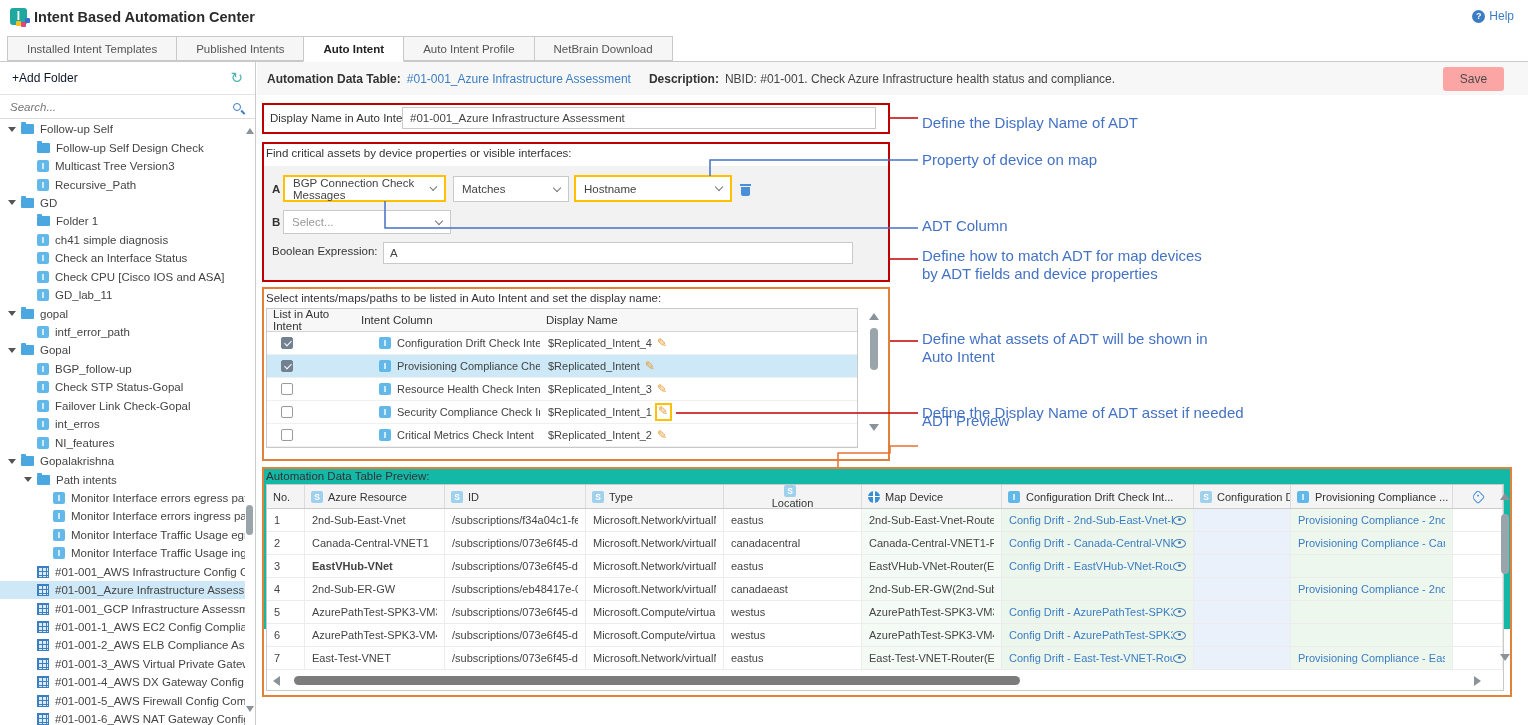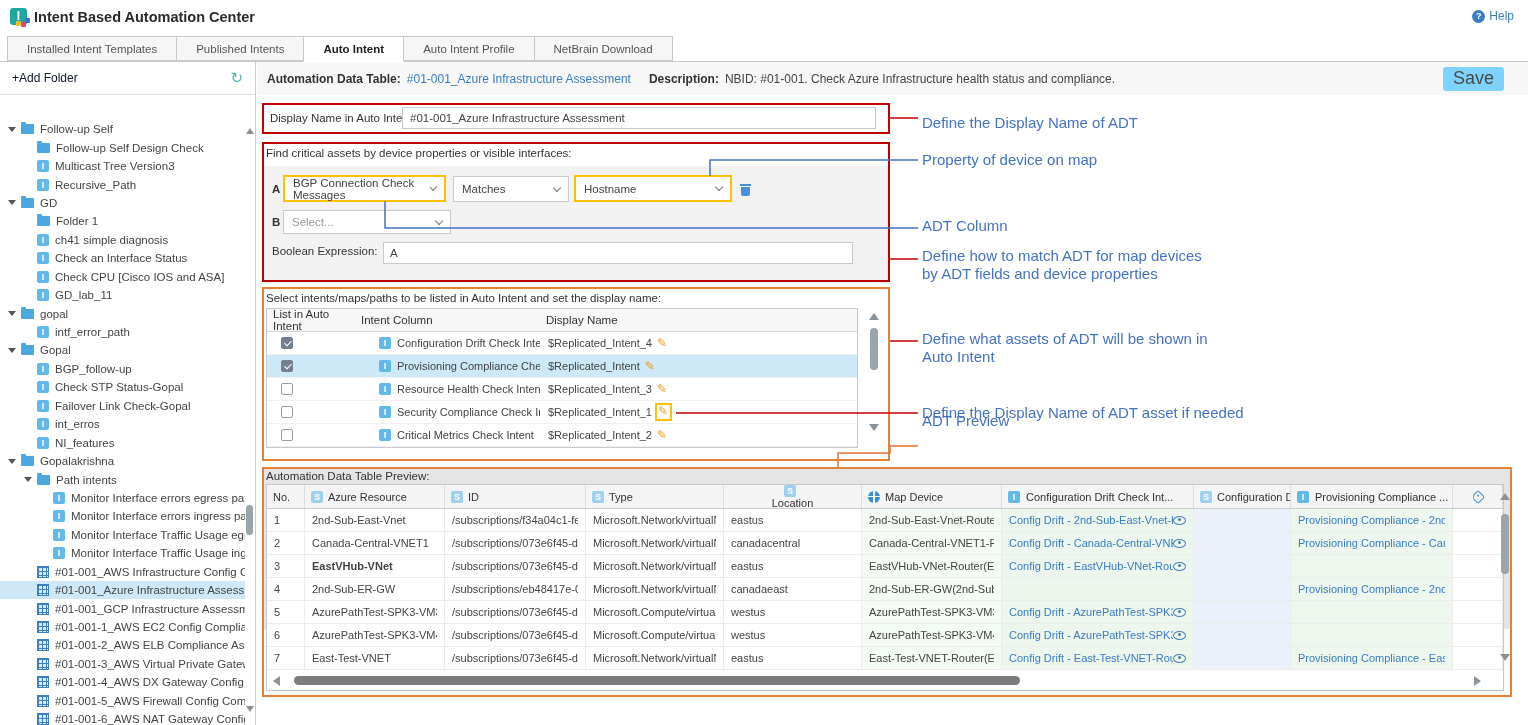--- a/index.html
+++ b/index.html
@@ -46,21 +46,21 @@
 .icon-adt { width:12px; height:12px; border:1px solid #3a7fc1; background-color:#ddebf7; background-image:linear-gradient(to right,#3a7fc1 1px,transparent 1px),linear-gradient(to bottom,#3a7fc1 1px,transparent 1px); background-size:4px 4px; margin-right:6px; flex:none; }
 .side-scroll-up { position:absolute; left:246px; top:128px; width:0; height:0; border-left:4px solid transparent; border-right:4px solid transparent; border-bottom:6px solid #8a9399; }
 .side-scroll-thumb { position:absolute; left:246px; top:505px; width:7px; height:30px; background:#9aa5ab; border-radius:4px; }
 .side-scroll-down { position:absolute; left:246px; top:706px; width:0; height:0; border-left:4px solid transparent; border-right:4px solid transparent; border-top:6px solid #8a9399; }
 
 
 .toolbar { position:absolute; left:257px; top:62px; width:1271px; height:33px; background:#f7f7f7; display:flex; align-items:center; padding:0 10px; font-size:12px; }
 .toolbar .lbl { font-weight:bold; color:#333; }
 .toolbar .adt-link { color:#3b7dc4; margin:0 18px 0 6px; cursor:pointer; }
 .toolbar .desc { color:#444; margin-left:6px; }
-.save-btn { margin-left:auto; margin-right:14px; width:61px; height:24px; background:#7dd3fc; border:none; border-radius:3px; font-size:18px; color:#4a4a4a; cursor:pointer; font-family:"Liberation Sans",sans-serif; }
+.save-btn { margin-left:auto; margin-right:14px; width:61px; height:24px; background:#fca5a5; border:none; border-radius:3px; font-size:12px; color:#4a4a4a; cursor:pointer; font-family:"Liberation Sans",sans-serif; }
 
 
 .ann-box { position:absolute; border:2px solid #c00000; z-index:3; pointer-events:none; }
 .ann-box.orange { border-color:#e2813a; }
 
 
 .sec-display { position:absolute; left:262px; top:103px; width:628px; height:31px; background:#fff; z-index:1; }
 .sec-display .fld-label { position:absolute; left:8px; top:9px; font-size:11.5px; color:#333; }
 .sec-display input { position:absolute; left:140px; top:4px; width:474px; height:22px; border:1px solid #c9c9c9; font-size:11.5px; color:#444; padding:0 7px; font-family:"Liberation Sans",sans-serif; }
 
@@ -96,21 +96,21 @@
 .cb.checked::after { content:''; position:absolute; left:3.5px; top:1px; width:3px; height:6px; border:solid #fff; border-width:0 1.8px 1.8px 0; transform:rotate(45deg); }
 .pencil { color:#e8982c; font-size:12px; margin-left:5px; cursor:pointer; line-height:12px; }
 .pencil-hl { border:2px solid #ffc000; padding:0 2px 2px 1px; margin-left:3px; display:inline-flex; }
 .pencil-hl .pencil { margin-left:0; }
 .itbl-scroll { position:absolute; right:10px; top:26px; width:12px; height:118px; }
 .sb-up { width:0; height:0; border-left:5px solid transparent; border-right:5px solid transparent; border-bottom:7px solid #8a9399; margin:0 auto; }
 .sb-down { width:0; height:0; border-left:5px solid transparent; border-right:5px solid transparent; border-top:7px solid #8a9399; margin:0 auto; position:absolute; bottom:0; left:1px; }
 .sb-thumb { width:8px; height:42px; background:#9aa5ab; border-radius:4px; margin:8px auto 0; }
 
 
-.sec-preview { position:absolute; left:262px; top:467px; width:1250px; height:162px; background:#e5e5e5; z-index:1; }
+.sec-preview { position:absolute; left:262px; top:467px; width:1250px; height:162px; background:#14b8a6; z-index:1; }
 .sec-preview .sec-title { position:absolute; left:4px; top:3px; font-size:11.5px; color:#333; }
 .pv-table { position:absolute; left:4px; top:17px; width:1238px; height:207px; border:1px solid #c9c9c9; overflow:hidden; background:#fff; }
 .pv-head { display:flex; height:24px; background:#f4f4f4; border-bottom:1px solid #ccc; }
 .pv-hcell { display:flex; align-items:center; padding:0 6px; font-size:11px; color:#333; border-right:1px solid #dcdcdc; white-space:nowrap; overflow:hidden; flex:none; }
 .icon-s { width:12px; height:12px; background:#9fd0ee; border-radius:2px; color:#fff; display:inline-flex; align-items:center; justify-content:center; margin-right:5px; flex:none; }
 .icon-s::after { content:'S'; font-size:8.5px; font-weight:bold; }
 .icon-device { width:12px; height:12px; border-radius:50%; background:#3a8fd4; position:relative; margin-right:5px; flex:none; overflow:hidden; }
 .icon-device::after { content:''; position:absolute; left:0; top:5px; width:12px; height:1.5px; background:#fff; }
 .icon-device::before { content:''; position:absolute; left:5px; top:0; width:1.5px; height:12px; background:#fff; }
 .pv-row { display:flex; height:23px; }
@@ -159,20 +159,24 @@
     <div class="tab active">Auto Intent</div>
     <div class="tab">Auto Intent Profile</div>
     <div class="tab">NetBrain Download</div>
   </div>
 
   <div class="sidebar">
     <div class="add-folder-row">
       <span class="add-folder">+Add Folder</span>
       <span class="refresh-icon">↻</span>
     </div>
+    <div class="search-row">
+      <input type="text" placeholder="Search..." style="">
+      <span class="search-icon"></span>
+    </div>
     <div class="tree" id="tree">
         <div class="tree-item" style="padding-left: 8px;">
           <span class="caret"></span>
           <span class="icon-folder"></span>
           <span class="tree-label">Follow-up Self</span>
         </div>
         <div class="tree-item" style="padding-left: 24px;">
           <span class="caret-spacer"></span>
           <span class="icon-folder"></span>
           <span class="tree-label">Follow-up Self Design Check</span>

